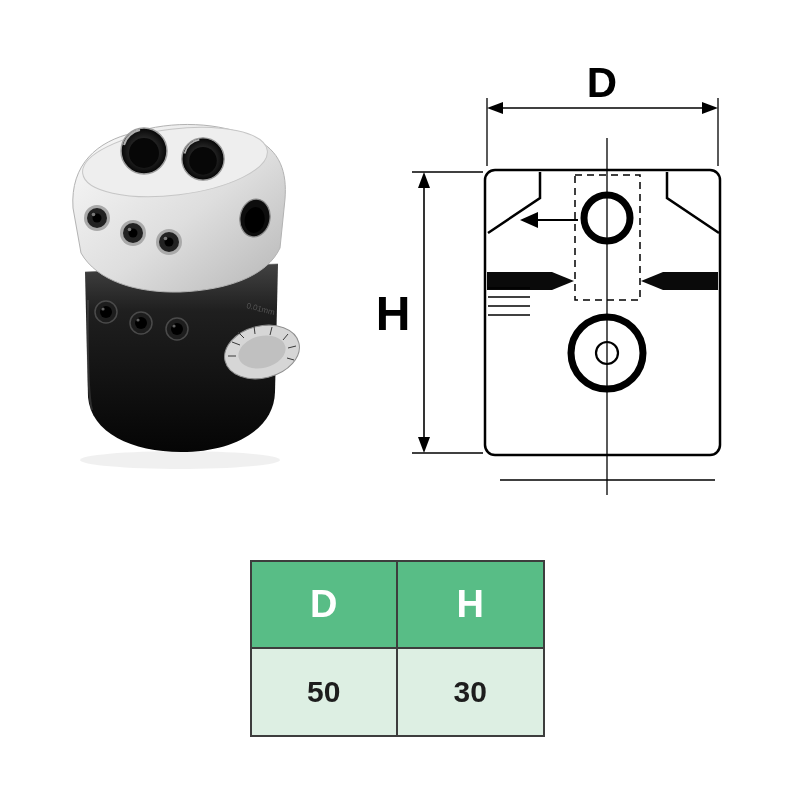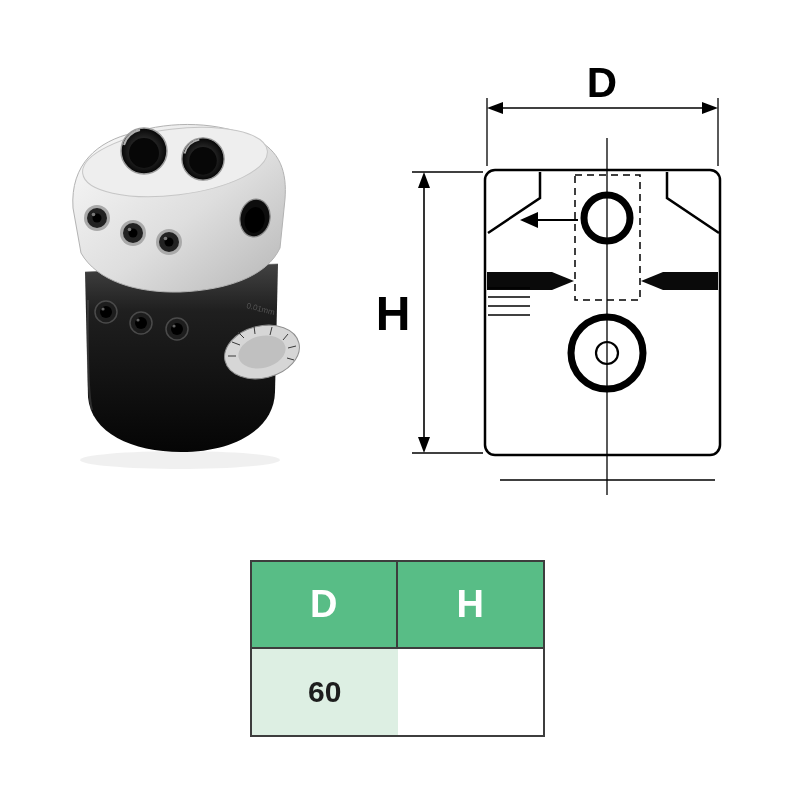--- a/index.html
+++ b/index.html
@@ -181,16 +181,17 @@
       <line x1="54" y1="126" x2="54" y2="399" stroke="#000" stroke-width="1.6"></line>
       <path d="M54 122 L48 138 L60 138 Z" fill="#000"></path>
       <path d="M54 403 L48 387 L60 387 Z" fill="#000"></path>
       <text x="23" y="280" text-anchor="middle" font-size="48" font-weight="bold" fill="#000">H</text>
     </g>
   </svg>
 
   <div class="dim-table">
     <div class="cell header r0 c0">D</div>
     <div class="cell header r0">H</div>
-    <div class="cell value">60</div>
+    <div class="cell value c0">50</div>
+    <div class="cell value">30</div>
   </div>
 
 </div>
 
 </body></html>

